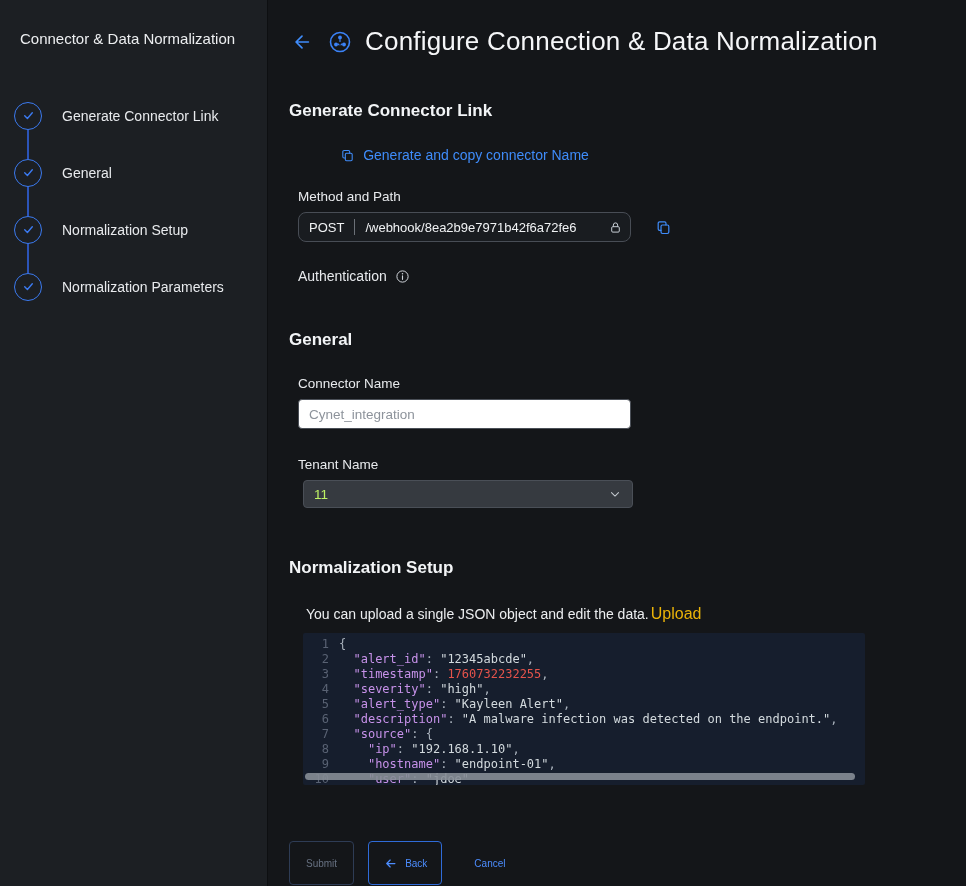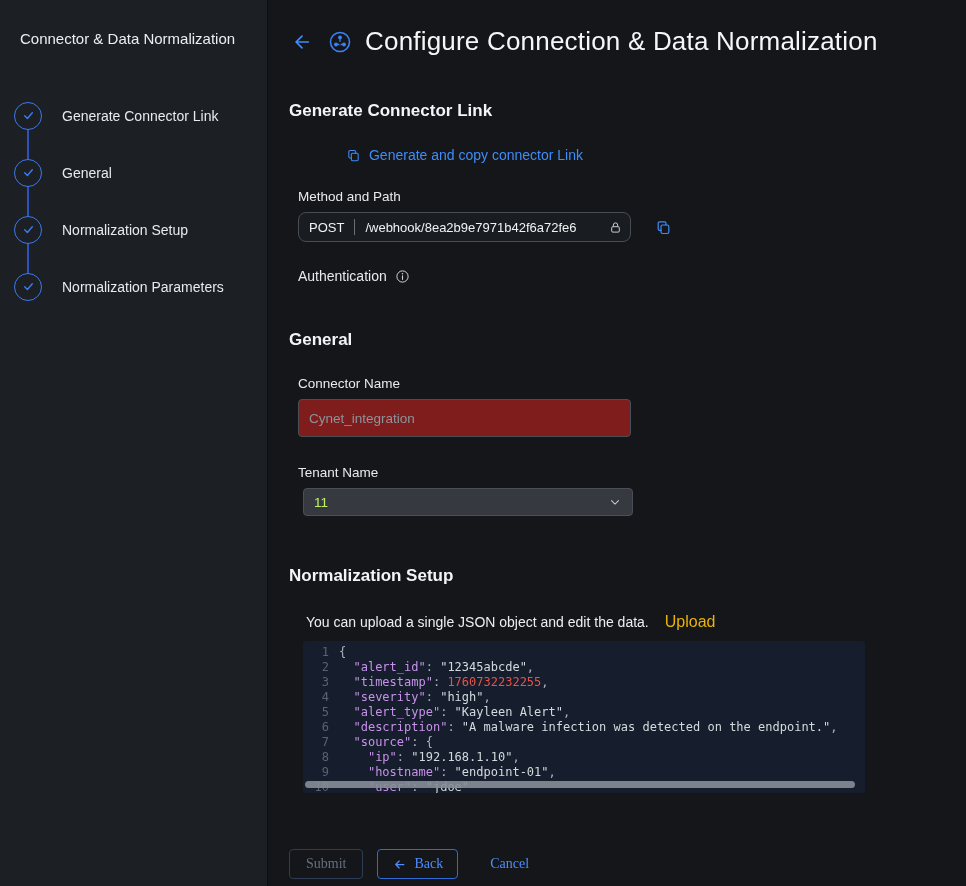--- a/index.html
+++ b/index.html
@@ -92,40 +92,40 @@
   .icon-button { background: none; border: none; cursor: pointer; display: flex; padding: 2px; }
 
   .auth-row {
     display: flex; align-items: center; gap: 8px;
     margin: 26px 0 0 9px;
     font-size: 14px; color: #e8eaed;
   }
 
   .text-input {
     display: block;
-    width: 333px; height: 38px;
+    width: 333px; height: 30px;
     margin-left: 9px;
-    background: #7f1d1d;
+    background: #ffffff;
     border: 1px solid #4a4f57; border-radius: 4px;
     color: #8d939b; font-size: 13.5px; font-family: inherit;
     padding: 0 10px;
   }
   .select-box {
     width: 330px; height: 28px;
     margin-left: 14px;
     background: #363a40;
     border: 1px solid #4a4f57; border-radius: 4px;
     display: flex; align-items: center; justify-content: space-between;
     padding: 0 10px; cursor: pointer;
     color: #bef264; font-size: 13.5px;
   }
 
   .hint-row {
     margin: 27px 0 10px 17px;
-    display: flex; align-items: baseline; gap: 16px;
+    display: flex; align-items: baseline; gap: 2px;
     font-size: 14px; color: #eceef0;
   }
   .upload-link {
     background: none; border: none; cursor: pointer; font-family: inherit;
     color: #eab308; font-size: 16px; font-weight: 500;
   }
 
   .code-editor {
     margin-left: 14px;
     width: 562px; height: 152px;
@@ -150,21 +150,21 @@
   }
   .hscrollbar-thumb {
     height: 7px; width: 99%;
     background: #868d96; border-radius: 4px; opacity: .9; cursor: pointer;
   }
 
   .footer-actions {
     margin-top: 56px;
     display: flex; align-items: center; gap: 14px;
   }
-  .btn { height: 30px; border-radius: 4px; font-size: 14px; font-family: Liberation Serif, serif; cursor: pointer; }
+  .btn { height: 44px; border-radius: 4px; font-size: 10px; font-family: Liberation Sans, sans-serif; cursor: pointer; }
   .btn-submit {
     padding: 0 16px;
     background: transparent; color: #667080;
     border: 1px solid #2e3c55;
   }
   .btn-back {
     padding: 0 14px;
     background: transparent; color: #4c8dff;
     border: 1px solid #2f6bd8;
     display: flex; align-items: center; gap: 7px;
@@ -244,21 +244,21 @@
     </div>
 
     <section>
       <h2 class="section-heading sec-generate">Generate Connector Link</h2>
 
       <button class="link-row">
         <svg width="15" height="15" viewBox="0 0 24 24">
             <rect x="8.5" y="8.5" width="11" height="12" rx="2" stroke="#3f8cfa" stroke-width="1.7" fill="none"></rect>
             <path d="M15.5 8.5V6a2 2 0 0 0-2-2H6.5a2 2 0 0 0-2 2v8a2 2 0 0 0 2 2h2" stroke="#3f8cfa" stroke-width="1.7" fill="none" stroke-linecap="round"></path>
           </svg>
-        <span>Generate and copy connector Link</span>
+        <span>Generate and copy connector Name</span>
       </button>
 
       <div class="field-label">Method and Path</div>
 
       <div class="method-field-row">
         <div class="method-field">
           <span class="method-text">POST</span>
           <span class="field-divider"></span>
           <span class="path-text">/webhook/8ea2b9e7971b42f6a72fe6</span>
           <span class="lock-icon">

